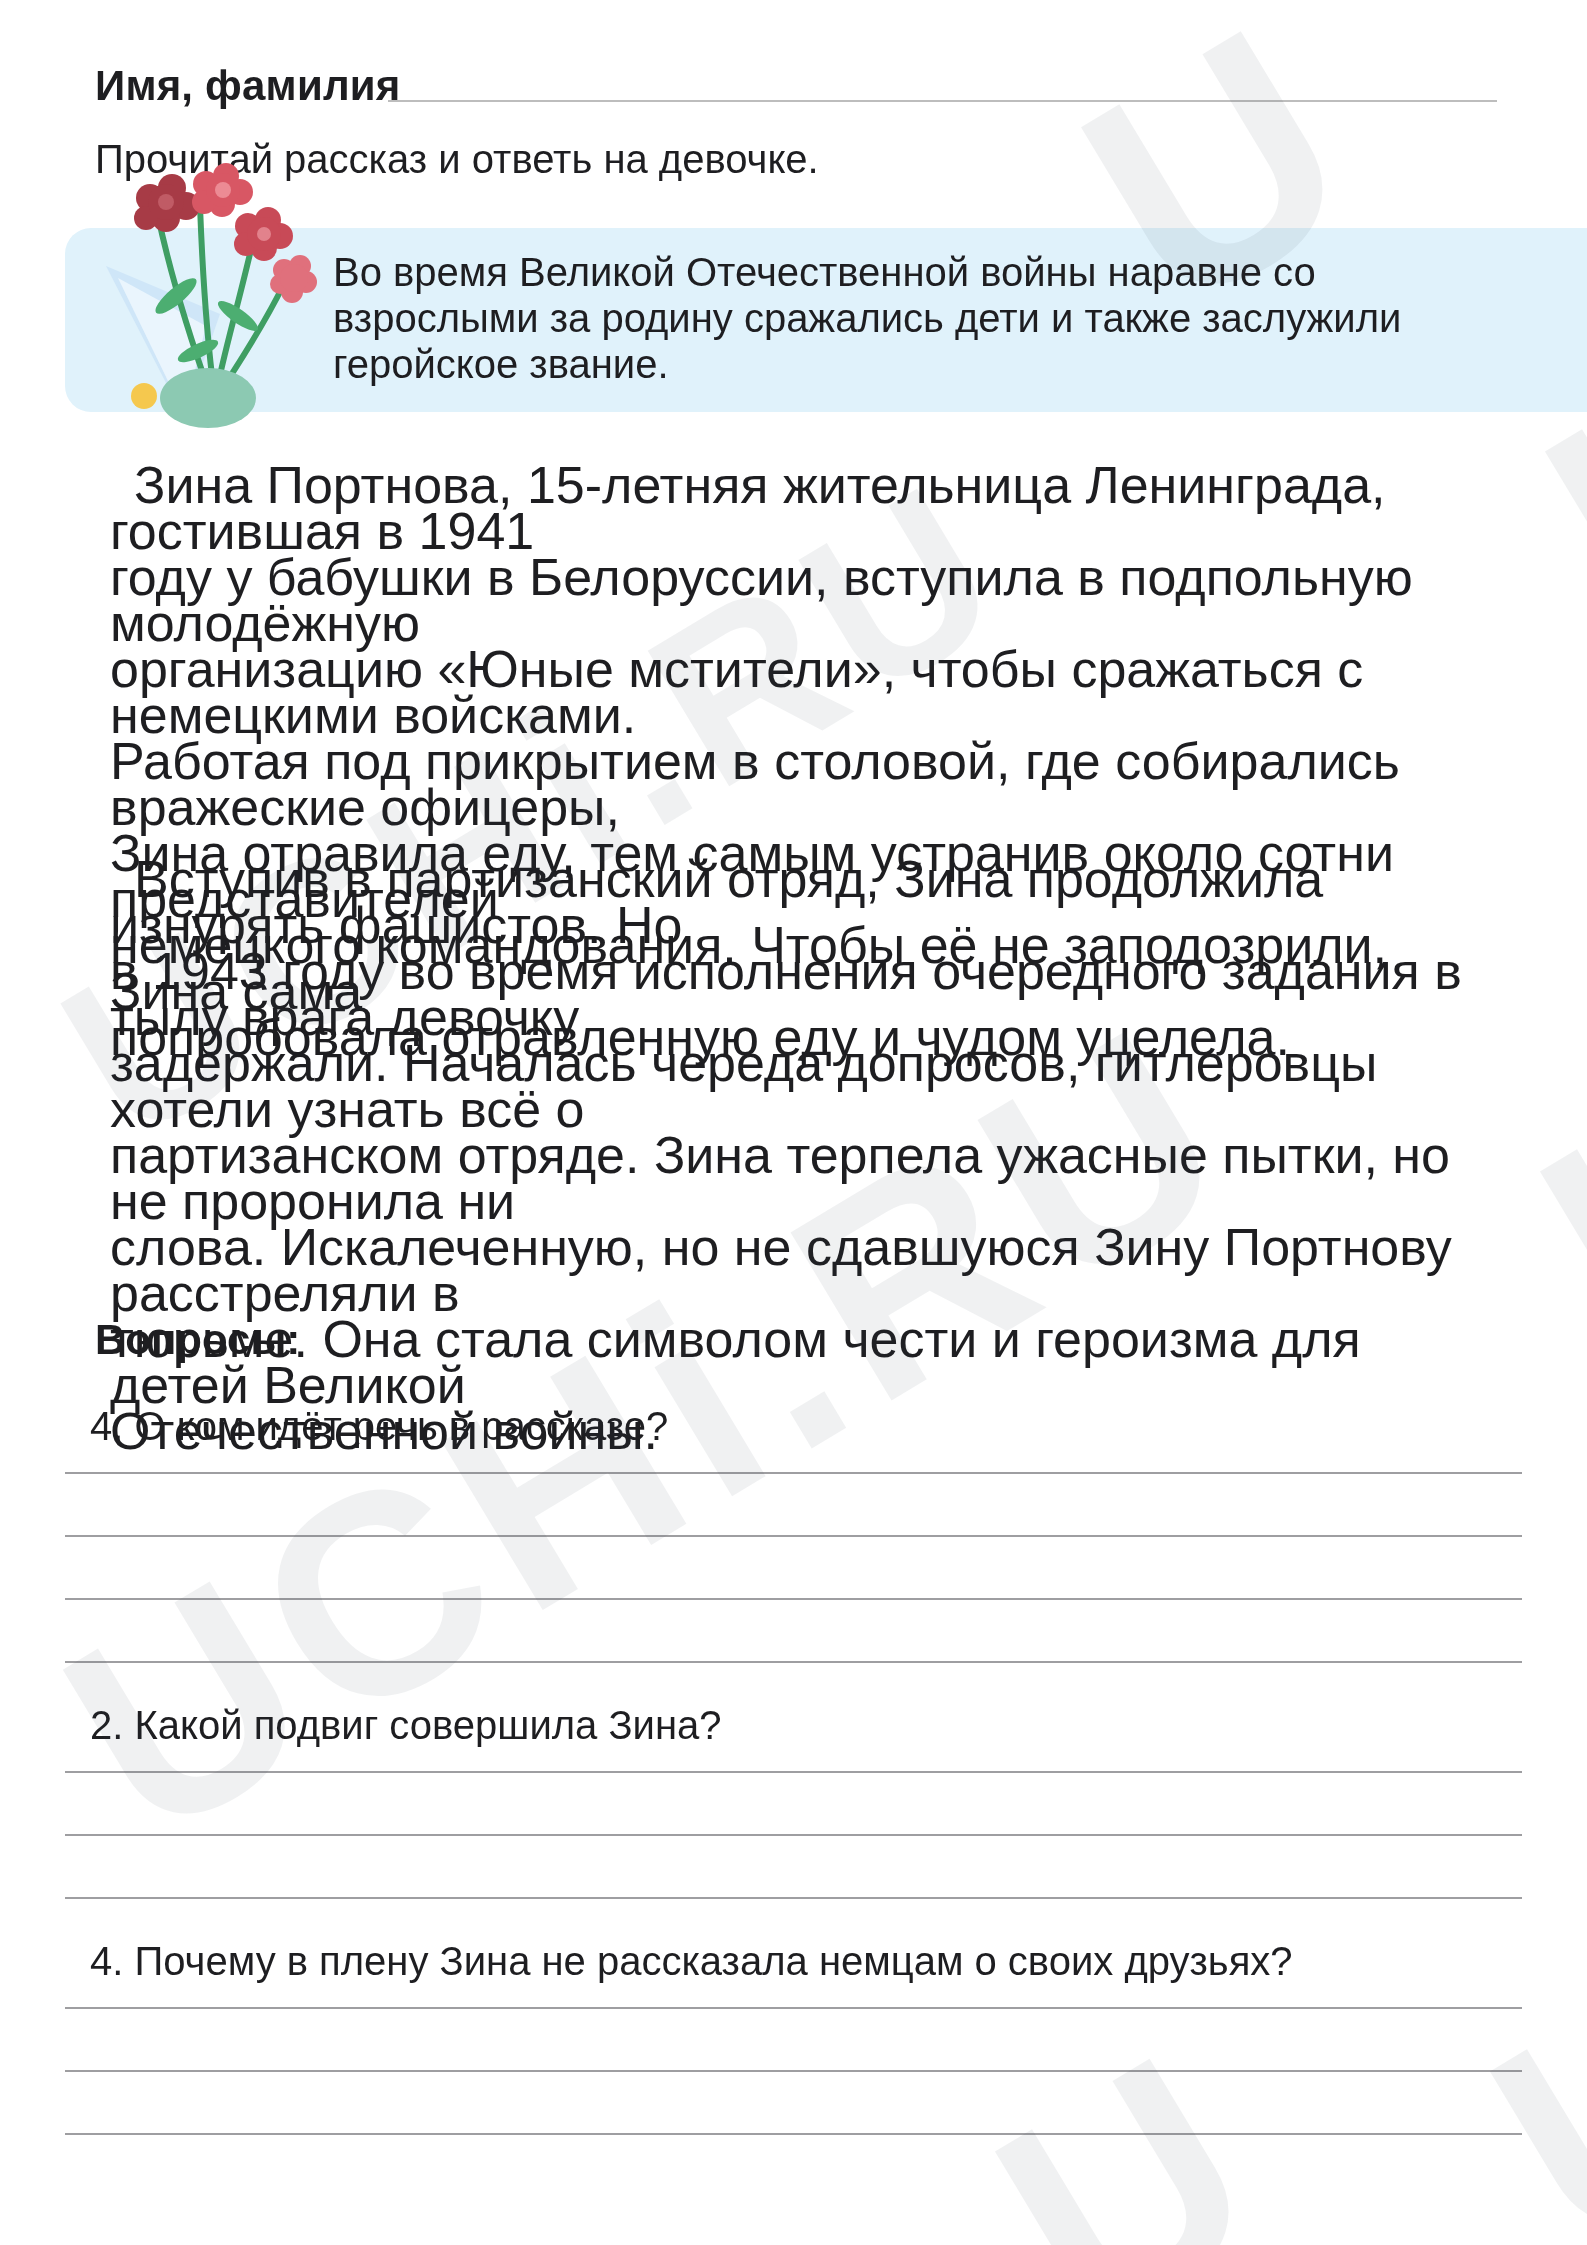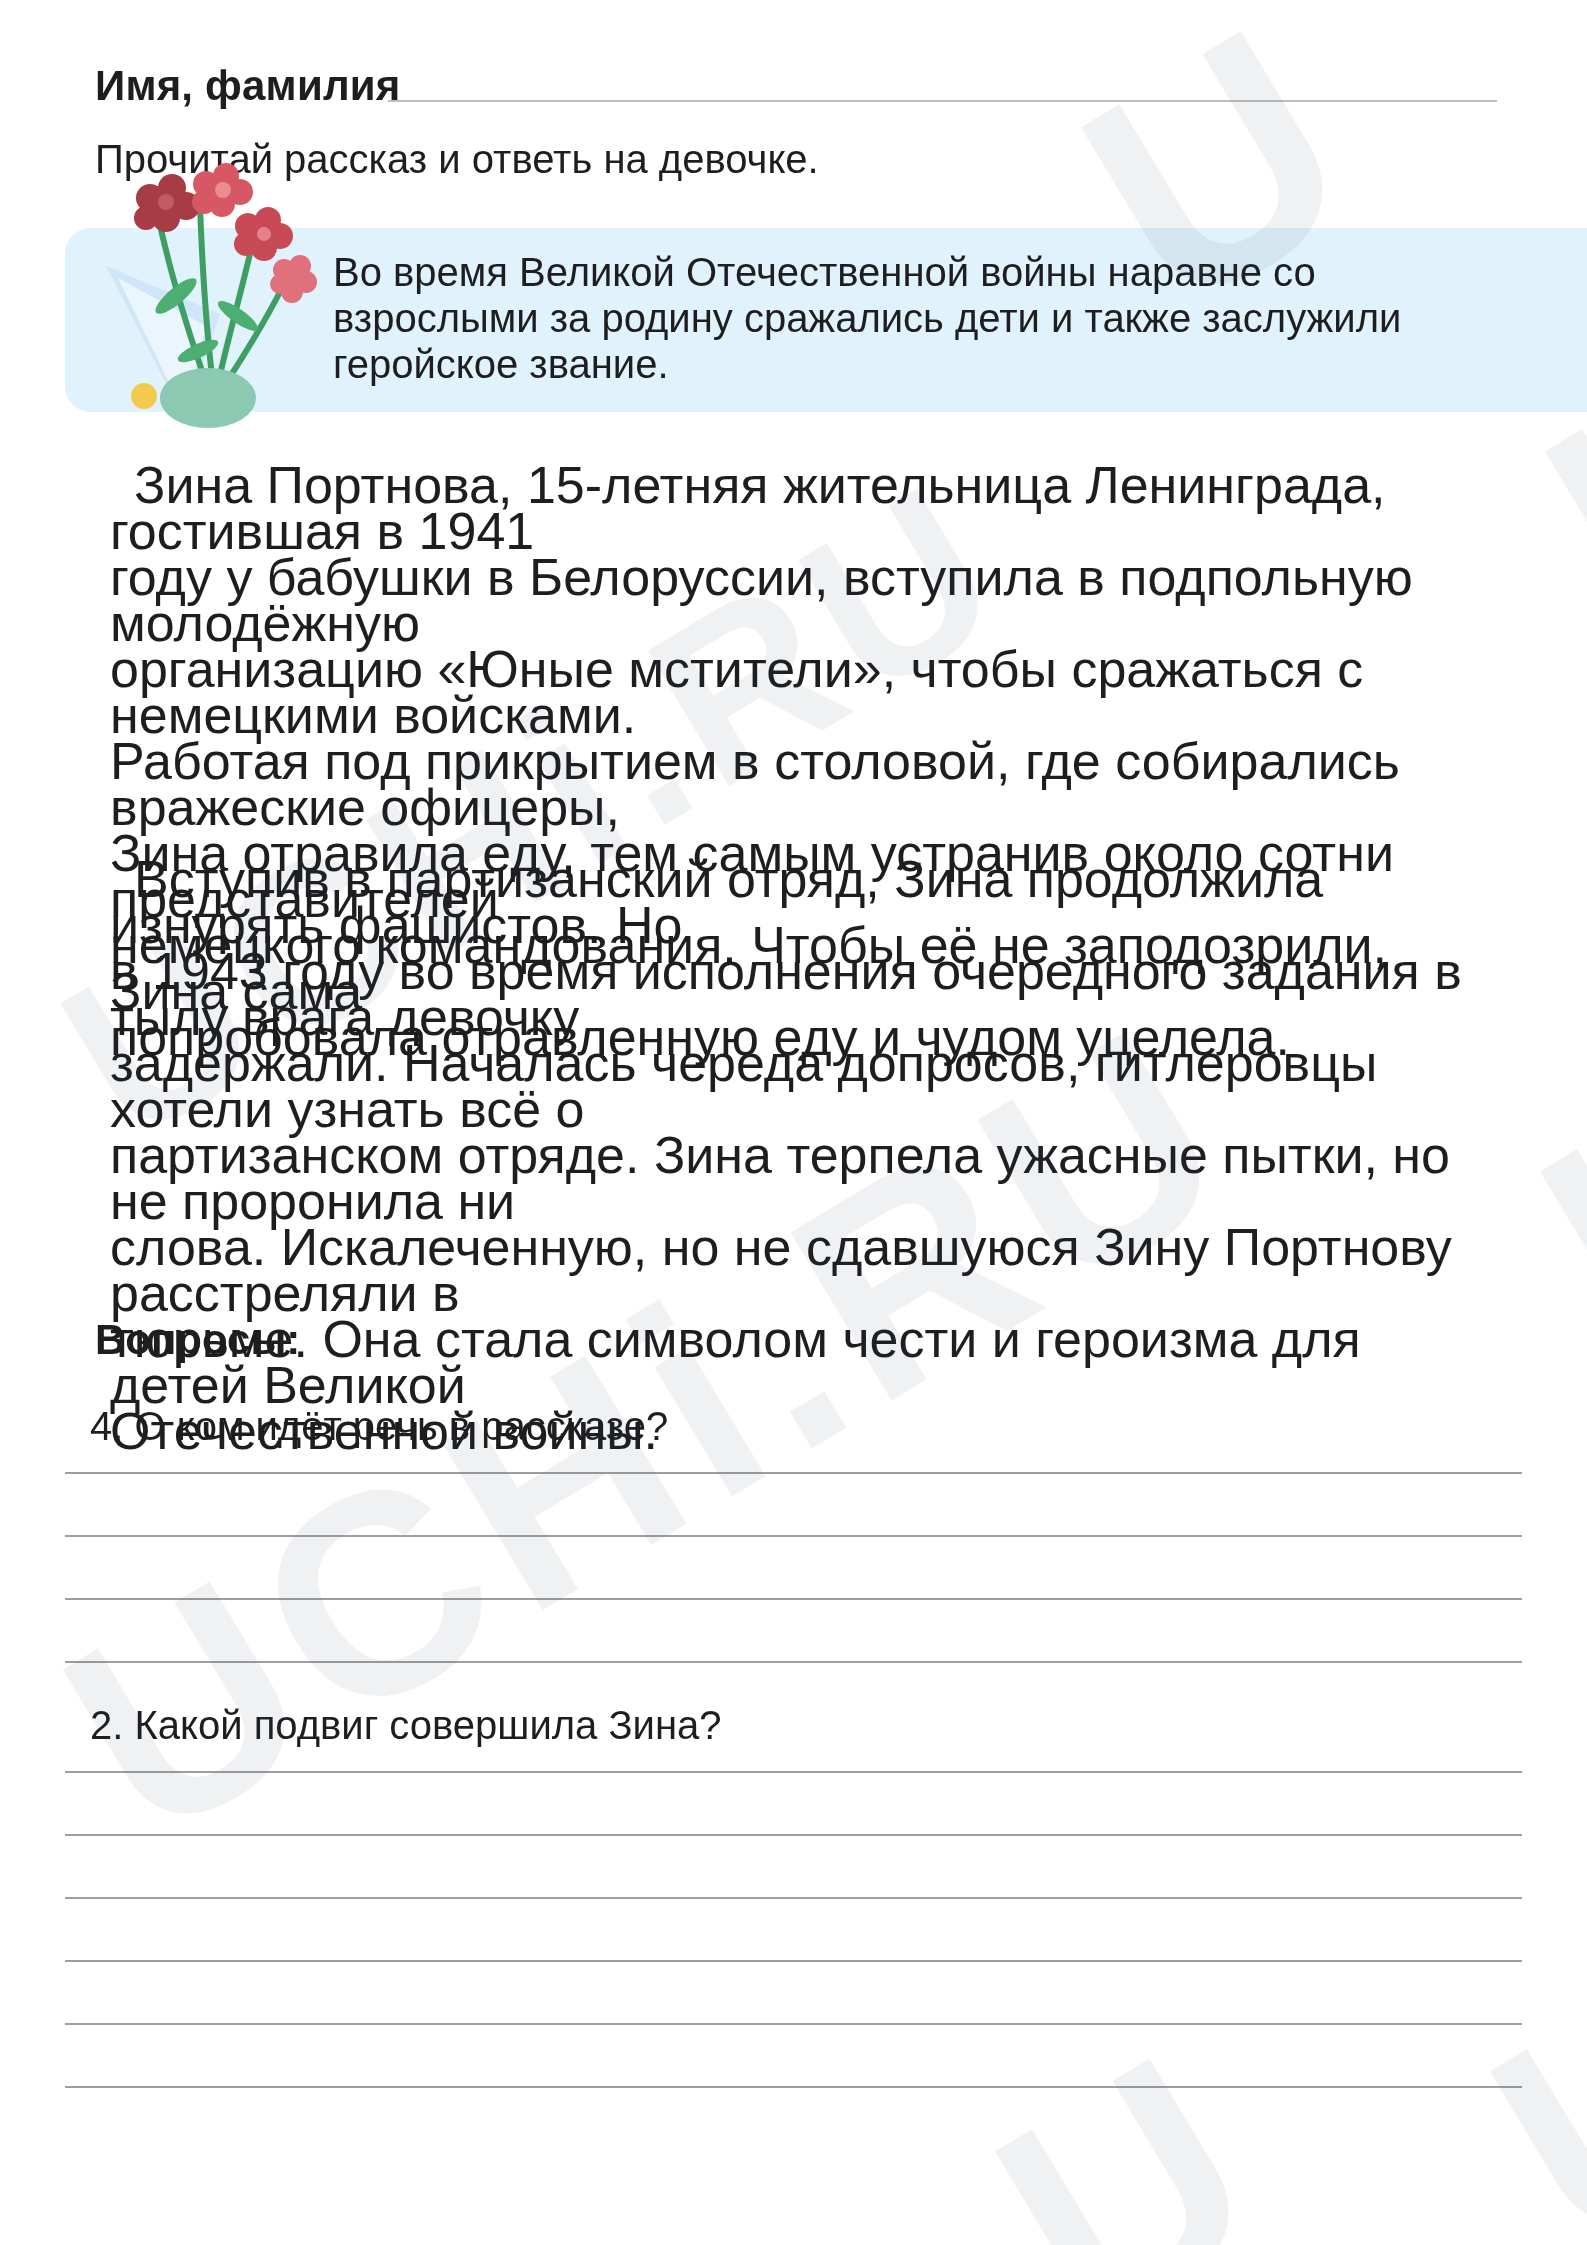--- a/index.html
+++ b/index.html
@@ -193,20 +193,21 @@
           <div class="answer-line"></div>
           <div class="answer-line"></div>
         </div>
         <div class="question">
           <p class="q-text">2. Какой подвиг совершила Зина?</p>
           <div class="answer-line"></div>
           <div class="answer-line"></div>
           <div class="answer-line"></div>
         </div>
         <div class="question">
+          <p class="q-text">4. Почему в плену Зина не рассказала немцам о своих друзьях?</p>
           <div class="answer-line"></div>
           <div class="answer-line"></div>
           <div class="answer-line"></div>
         </div>
       </div>
   </section>
 
   <div class="wm-layer">
     <div class="wm wm-a">UCHi.RU</div>
     <div class="wm wm-b">UCHi.RU</div>

